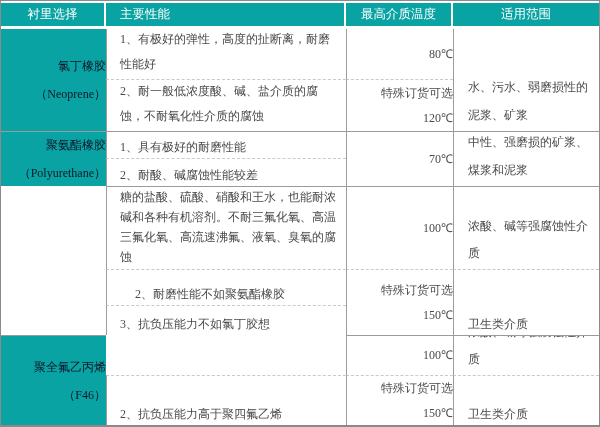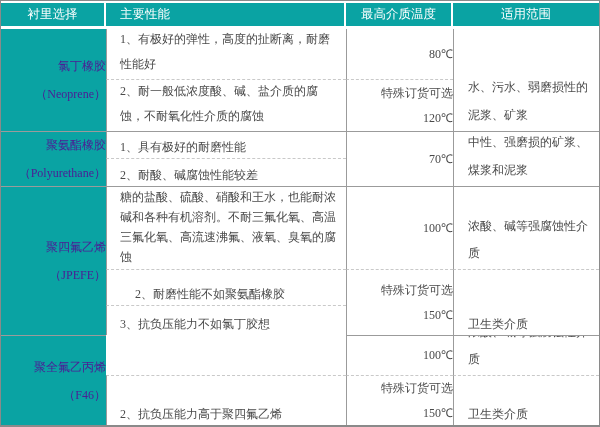--- a/index.html
+++ b/index.html
@@ -30,21 +30,21 @@
     display:flex; align-items:center;
     font-size:12.5px;
   }
   .hc-gap { border-right:2px solid #fff; }
   .hc.center { justify-content:center; }
   .hc.left { padding-left:14px; }
 
   
   .mat {
     background:var(--accent,#0aa3a3);
-    color:#4c1d95;
+    color:#0f172a;
     flex-direction:column;
     justify-content:center;
     text-align:center;
   }
   .mat span { line-height:28px; }
 
   
   .col2 { padding:2px 6px 2px 13px; }
   .col3 { justify-content:center; text-align:center; flex-direction:column; }
   .col3 span { line-height:25px; }
@@ -79,24 +79,20 @@
       <span>适用范围</span>
     </div>
 
   <div class="c mat" style="grid-row:2 / span 2;grid-column:1;">
     <span>氯丁橡胶</span>
     <span>（Neoprene）</span>
   </div>
   <div class="c mat bt-solid" style="grid-row:4 / span 2;grid-column:1;">
     <span>聚氨酯橡胶</span>
     <span>（Polyurethane）</span>
-  </div>
-  <div class="c mat bt-solid" style="grid-row:6 / span 3;grid-column:1;">
-    <span>聚四氟乙烯</span>
-    <span>（JPEFE）</span>
   </div>
   <div class="c mat bt-solid" style="grid-row:9 / span 2;grid-column:1;">
     <span>聚全氟乙丙烯</span>
     <span>（F46）</span>
   </div>
 
   <div class="c col2 bl" style="grid-row:2;grid-column:2;">
       <span class="lh25">1、有极好的弹性，高度的扯断离，耐磨性能好</span>
     </div>
   <div class="c col2 bl bt-dash" style="grid-row:3;grid-column:2;">

